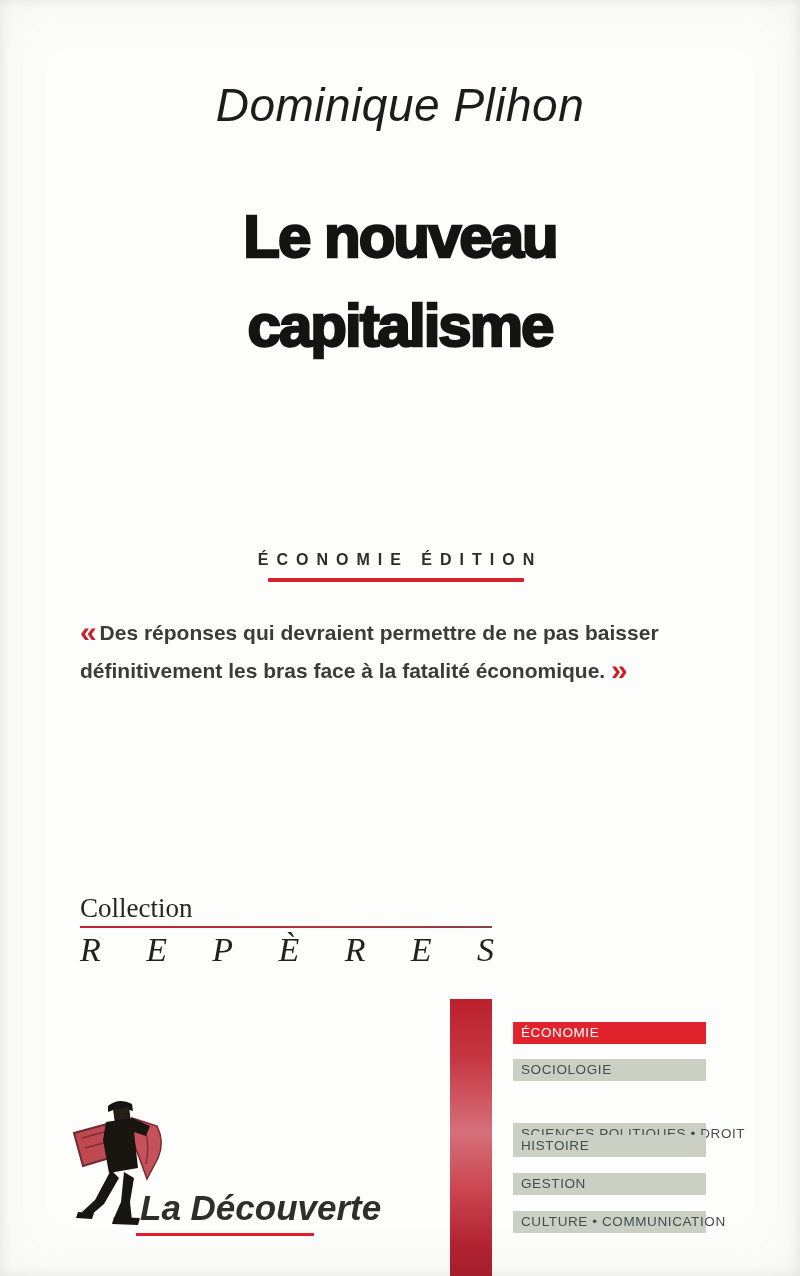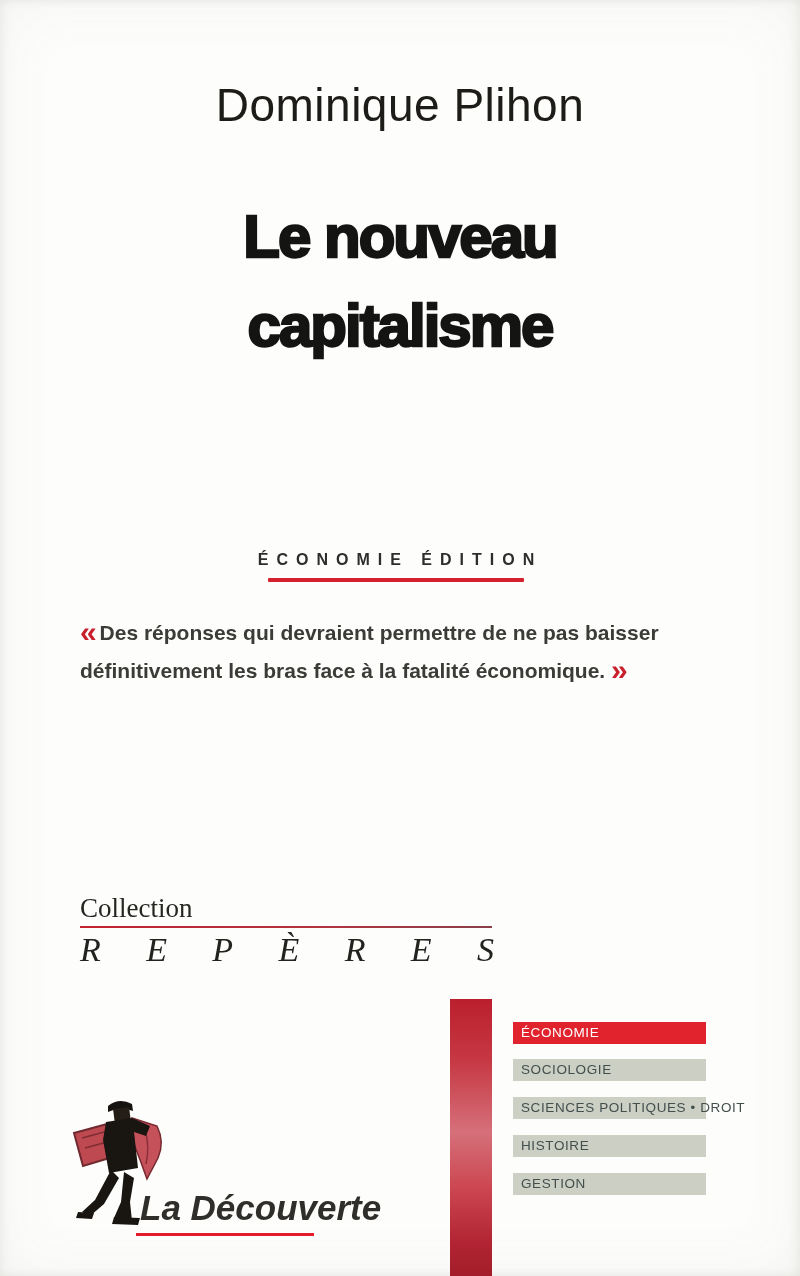--- a/index.html
+++ b/index.html
@@ -25,20 +25,21 @@
   .author {
     position: absolute;
     top: 78px;
     left: 0;
     width: 100%;
     text-align: center;
     font-size: 46px;
     font-weight: 400;
     letter-spacing: 0.5px;
     color: #1d1c18;
+    font-style: italic;
   }
 
   
   .title {
     position: absolute;
     top: 192px;
     left: 0;
     width: 100%;
     margin: 0;
     text-align: center;
@@ -211,23 +212,24 @@
     <span>P</span>
     <span>È</span>
     <span>R</span>
     <span>E</span>
     <span>S</span>
   </div>
 
   <div class="red-bar"></div>
   <div class="category active" style="top:1022px">ÉCONOMIE</div>
   <div class="category" style="top:1059px">SOCIOLOGIE</div>
-  <div class="category" style="top:1097px">SCIENCES POLITIQUES • DROIT</div>
+  <div class="category" style="top:1123px">SCIENCES POLITIQUES • DROIT</div>
   <div class="category" style="top:1135px">HISTOIRE</div>
   <div class="category" style="top:1173px">GESTION</div>
+  <div class="category" style="top:1211px">CULTURE • COMMUNICATION</div>
 
   <svg class="publisher-logo" viewBox="0 0 112 152" aria-hidden="true">
 
     <polygon points="12,47 45,38 54,70 21,80" fill="#bf4950" stroke="#6f2a30" stroke-width="2"></polygon>
     <line x1="20" y1="52" x2="46" y2="45" stroke="#7e2d33" stroke-width="1.5"></line>
     <line x1="23" y1="62" x2="49" y2="55" stroke="#7e2d33" stroke-width="1.5"></line>
 
     <path d="M70,32 L95,40 Q103,56 96,72 L85,93 Q79,76 72,58 Z" fill="#c5515b" stroke="#76292f" stroke-width="1.5"></path>
     <path d="M83,44 Q88,60 84,78" fill="none" stroke="#8a3038" stroke-width="1.5"></path>
 

